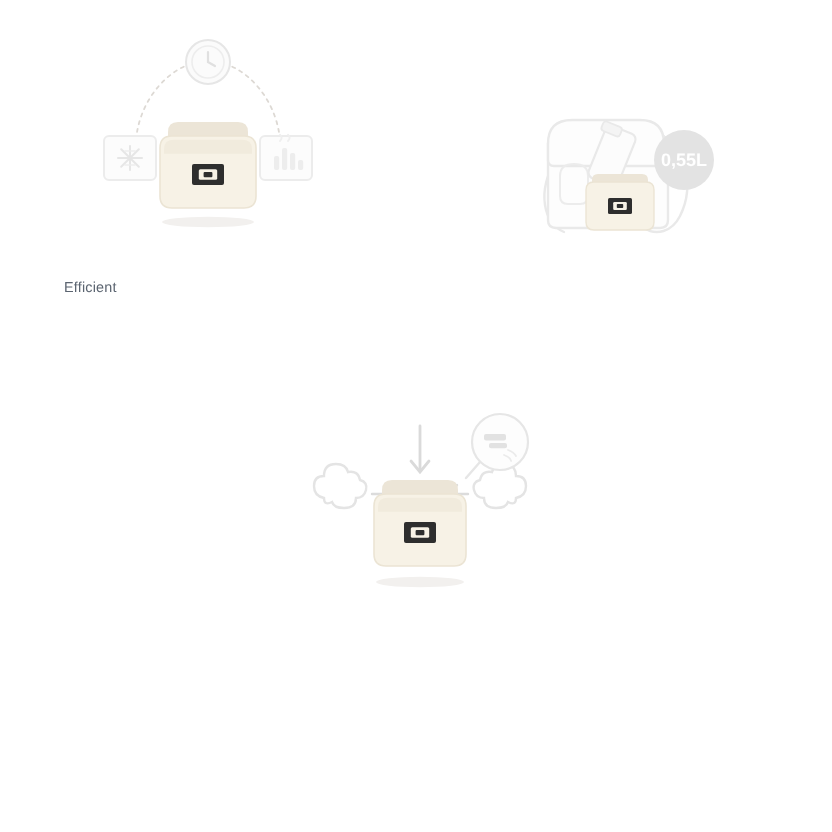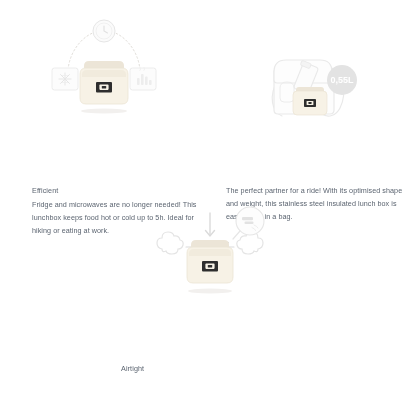--- a/index.html
+++ b/index.html
@@ -27,21 +27,20 @@
   .feature {
     position: absolute;
   }
   .illus {
     position: relative;
   }
   .illus svg { display: block; }
 
   .copy {
     position: absolute;
-    margin-top: 47px;
   }
   .copy .title {
     font-size: 7.2px;
     line-height: 13px;
     color: #5b6470;
     letter-spacing: .1px;
     margin: 0 0 1px 0;
     font-weight: 400;
   }
   .copy .body {
@@ -126,21 +125,20 @@
             <rect x="52" y="64" width="16" height="10.5" rx="1" fill="#2e2e2e"></rect>
             <rect x="55.4" y="66.6" width="9.2" height="5.3" rx=".8" fill="#f7f2e6"></rect>
             <rect x="57.8" y="68" width="4.4" height="2.6" rx=".5" fill="#2e2e2e"></rect>
           </g>
         </g>
       </svg>
     </div>
 
     <div class="copy">
       <p class="title">Efficient</p>
-      <p class="body">Fridge and microwaves are no longer needed! This lunchbox keeps food hot or cold up to 5h. Ideal for hiking or eating at work.</p>
     </div>
   </div>
 
   <div class="feature" id="block-compact">
 
     <div class="illus">
       <svg width="112" height="94" viewBox="0 0 112 94" xmlns="http://www.w3.org/2000/svg">
 
         <g fill="none" stroke="#e9e9e9" stroke-width="1.2" stroke-linecap="round">
           <path d="M22,44 C12,60 16,76 26,80"></path>
@@ -171,21 +169,20 @@
         </g>
 
         <g>
           <circle cx="86" cy="44" r="15" fill="#e3e3e3"></circle>
           <text x="86" y="47.2" text-anchor="middle" font-family="Liberation Sans, sans-serif" font-size="9" fill="#ffffff">0,55L</text>
         </g>
       </svg>
     </div>
 
     <div class="copy">
-      <p class="body">The perfect partner for a ride! With its optimised shape and weight, this stainless steel insulated lunch box is easy to slip in a bag.</p>
     </div>
   </div>
 
   <div class="feature" id="block-airtight">
 
     <div class="illus">
       <svg width="140" height="100" viewBox="0 0 140 100" xmlns="http://www.w3.org/2000/svg">
 
         <g stroke="#dadada" stroke-width="1.4" fill="none" stroke-linecap="round">
           <line x1="70" y1="8" x2="70" y2="30"></line>
@@ -230,17 +227,16 @@
           <g>
             <rect x="62" y="56" width="16" height="10.5" rx="1" fill="#2e2e2e"></rect>
             <rect x="65.4" y="58.6" width="9.2" height="5.3" rx=".8" fill="#f7f2e6"></rect>
             <rect x="67.8" y="60" width="4.4" height="2.6" rx=".5" fill="#2e2e2e"></rect>
           </g>
         </g>
       </svg>
     </div>
 
     <div class="copy">
-      <p class="title">Airtight</p>
     </div>
   </div>
 
 </div>
 
 </body></html>

